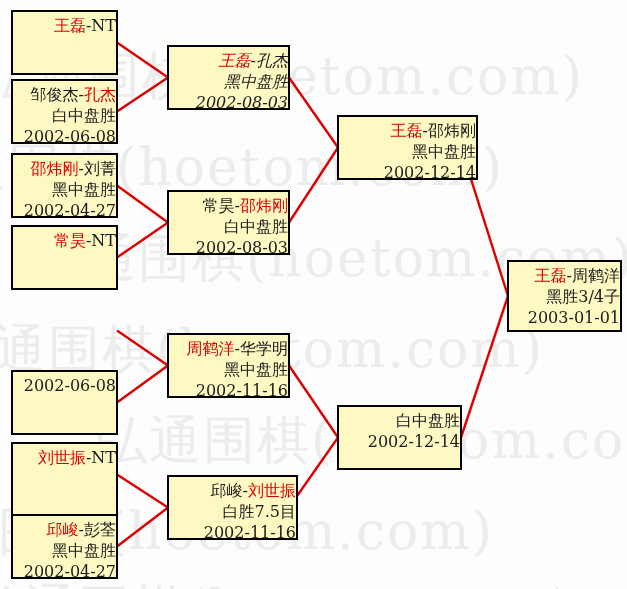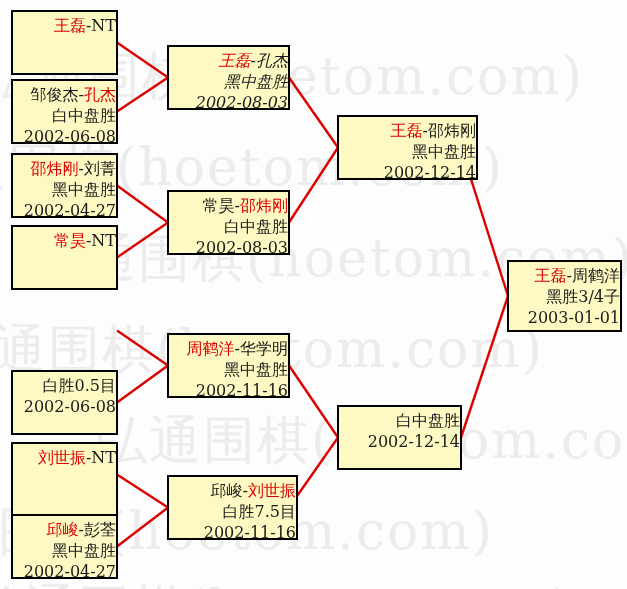--- a/index.html
+++ b/index.html
@@ -94,21 +94,20 @@
   </div>
   <div class="box" style="left:11px;top:153px;width:107px;height:65px;">
     <div class="line"><span class="red">邵炜刚</span><span>-刘菁</span></div>
     <div class="line">黑中盘胜</div>
     <div class="line">2002-04-27</div>
   </div>
   <div class="box" style="left:11px;top:225px;width:107px;height:65px;">
     <div class="line"><span class="red">常昊</span><span>-NT</span></div>
   </div>
   <div class="box" style="left:11px;top:370px;width:107px;height:65px;">
-    <div class="line">白胜0.5目</div>
     <div class="line">2002-06-08</div>
   </div>
   <div class="box" style="left:11px;top:442px;width:107px;height:82px;">
     <div class="line"><span class="red">刘世振</span><span>-NT</span></div>
   </div>
   <div class="box" style="left:11px;top:514px;width:107px;height:65px;">
     <div class="line"><span class="red">邱峻</span><span>-彭荃</span></div>
     <div class="line">黑中盘胜</div>
     <div class="line">2002-04-27</div>
   </div>

